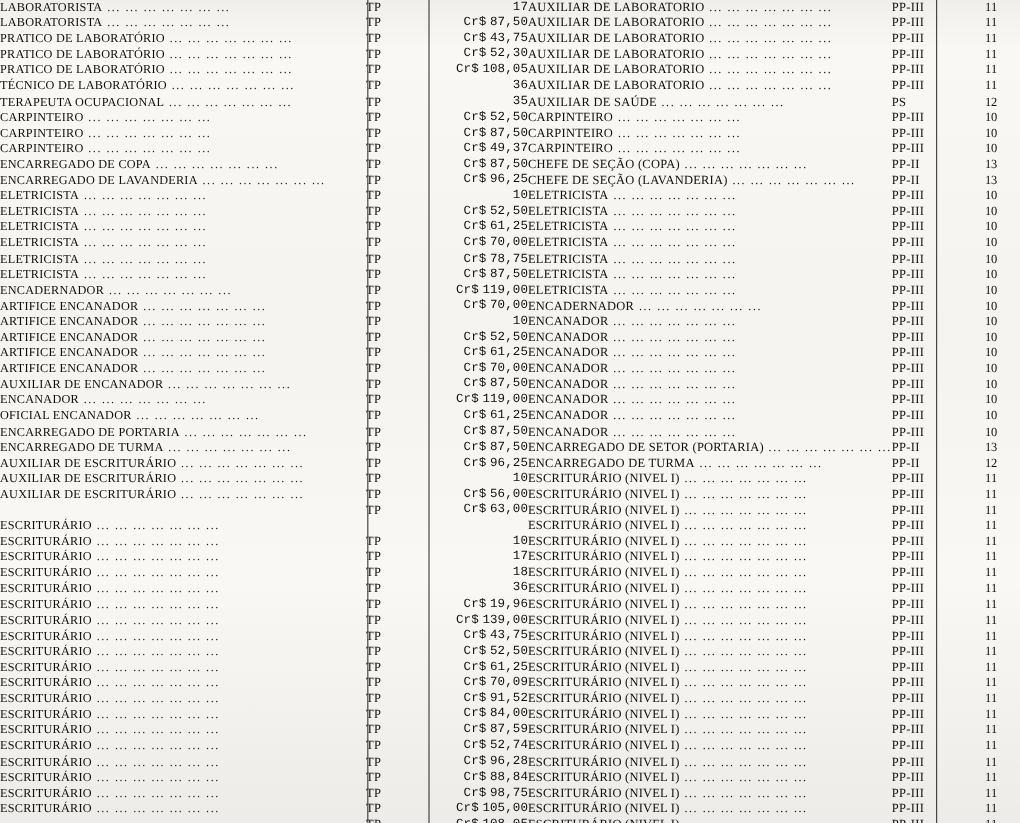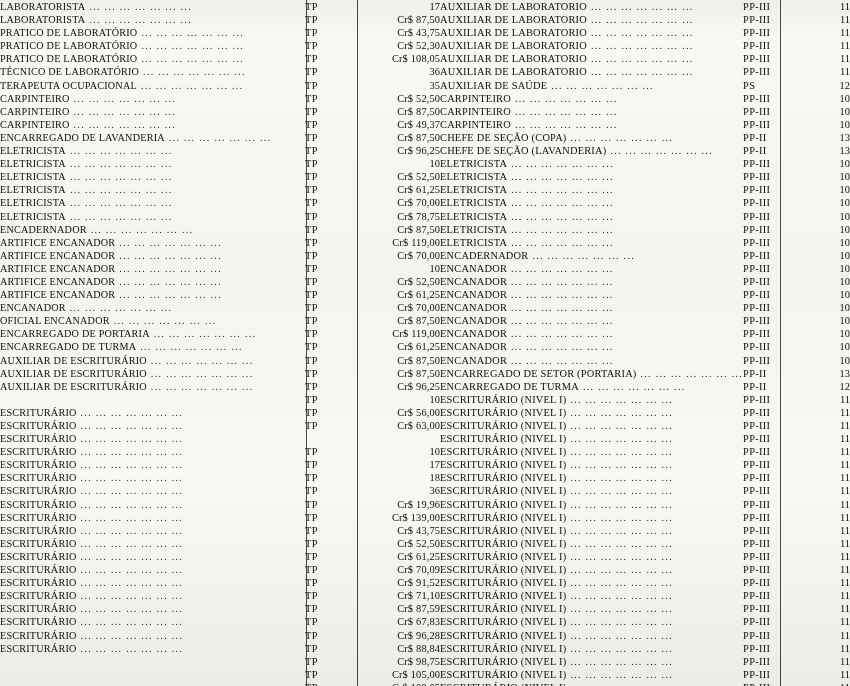--- a/index.html
+++ b/index.html
@@ -97,20 +97,21 @@
     text-align: left;
     padding-left: 6px;
     font-size: 10.2px;
     letter-spacing: .3px;
   }
   .crCell {
     text-align: right;
     padding-right: 8px;
     font-size: 10.2px;
     letter-spacing: .1px;
+    font-family: Liberation Mono, monospace;
   }
   .cur { margin-right: 3px; margin-top: 28px; }
 
   
   .rname {
     padding-left: 5px;
     text-transform: uppercase;
     font-size: 10.2px;
     letter-spacing: .2px;
   }
@@ -122,21 +123,21 @@
   }
   .rcode {
     width: 62px;
     text-align: left;
     padding-left: 4px;
     font-size: 10.2px;
     letter-spacing: .3px;
   }
   .rnum {
     width: 52px;
-    text-align: right;
+    text-align: center;
     padding-left: 8px;
     font-size: 10.2px;
   }
 </style>
 </head>
 <body>
 
 <div id="page">
   <div class="cols">
 
@@ -167,20 +168,23 @@
             <tr>
               <td class="nameCell"><span class="nm">CARPINTEIRO</span><span class="leader">... ... ... ... ... ... ...</span></td>
             </tr>
             <tr>
               <td class="nameCell"><span class="nm">CARPINTEIRO</span><span class="leader">... ... ... ... ... ... ...</span></td>
             </tr>
             <tr>
               <td class="nameCell"><span class="nm">CARPINTEIRO</span><span class="leader">... ... ... ... ... ... ...</span></td>
             </tr>
             <tr>
+              <td class="nameCell"><span class="nm">ENCARREGADO DE COPA</span><span class="leader">... ... ... ... ... ... ...</span></td>
+            </tr>
+            <tr>
               <td class="nameCell"><span class="nm">ENCARREGADO DE LAVANDERIA</span><span class="leader">... ... ... ... ... ... ...</span></td>
             </tr>
             <tr>
               <td class="nameCell"><span class="nm">ELETRICISTA</span><span class="leader">... ... ... ... ... ... ...</span></td>
             </tr>
             <tr>
               <td class="nameCell"><span class="nm">ELETRICISTA</span><span class="leader">... ... ... ... ... ... ...</span></td>
             </tr>
             <tr>
               <td class="nameCell"><span class="nm">ELETRICISTA</span><span class="leader">... ... ... ... ... ... ...</span></td>
@@ -204,20 +208,23 @@
               <td class="nameCell"><span class="nm">ARTIFICE ENCANADOR</span><span class="leader">... ... ... ... ... ... ...</span></td>
             </tr>
             <tr>
               <td class="nameCell"><span class="nm">ARTIFICE ENCANADOR</span><span class="leader">... ... ... ... ... ... ...</span></td>
             </tr>
             <tr>
               <td class="nameCell"><span class="nm">ARTIFICE ENCANADOR</span><span class="leader">... ... ... ... ... ... ...</span></td>
             </tr>
             <tr>
               <td class="nameCell"><span class="nm">ARTIFICE ENCANADOR</span><span class="leader">... ... ... ... ... ... ...</span></td>
+            </tr>
+            <tr>
+              <td class="nameCell"><span class="nm">AUXILIAR DE ENCANADOR</span><span class="leader">... ... ... ... ... ... ...</span></td>
             </tr>
             <tr>
               <td class="nameCell"><span class="nm">ENCANADOR</span><span class="leader">... ... ... ... ... ... ...</span></td>
             </tr>
             <tr>
               <td class="nameCell"><span class="nm">OFICIAL ENCANADOR</span><span class="leader">... ... ... ... ... ... ...</span></td>
             </tr>
             <tr>
               <td class="nameCell"><span class="nm">ENCARREGADO DE PORTARIA</span><span class="leader">... ... ... ... ... ... ...</span></td>
             </tr>
@@ -475,29 +482,29 @@
             <tr>
               <td class="tpCell">TP</td>
               <td class="crCell"><span class="cur">Cr$</span><span>70,09</span></td>
             </tr>
             <tr>
               <td class="tpCell">TP</td>
               <td class="crCell"><span class="cur">Cr$</span><span>91,52</span></td>
             </tr>
             <tr>
               <td class="tpCell">TP</td>
-              <td class="crCell"><span class="cur">Cr$</span><span>71,10</span></td>
+              <td class="crCell"><span class="cur">Cr$</span><span>84,00</span></td>
             </tr>
             <tr>
               <td class="tpCell">TP</td>
               <td class="crCell"><span class="cur">Cr$</span><span>87,59</span></td>
             </tr>
             <tr>
               <td class="tpCell">TP</td>
-              <td class="crCell"><span class="cur">Cr$</span><span>67,83</span></td>
+              <td class="crCell"><span class="cur">Cr$</span><span>52,74</span></td>
             </tr>
             <tr>
               <td class="tpCell">TP</td>
               <td class="crCell"><span class="cur">Cr$</span><span>96,28</span></td>
             </tr>
             <tr>
               <td class="tpCell">TP</td>
               <td class="crCell"><span class="cur">Cr$</span><span>88,84</span></td>
             </tr>
             <tr>

